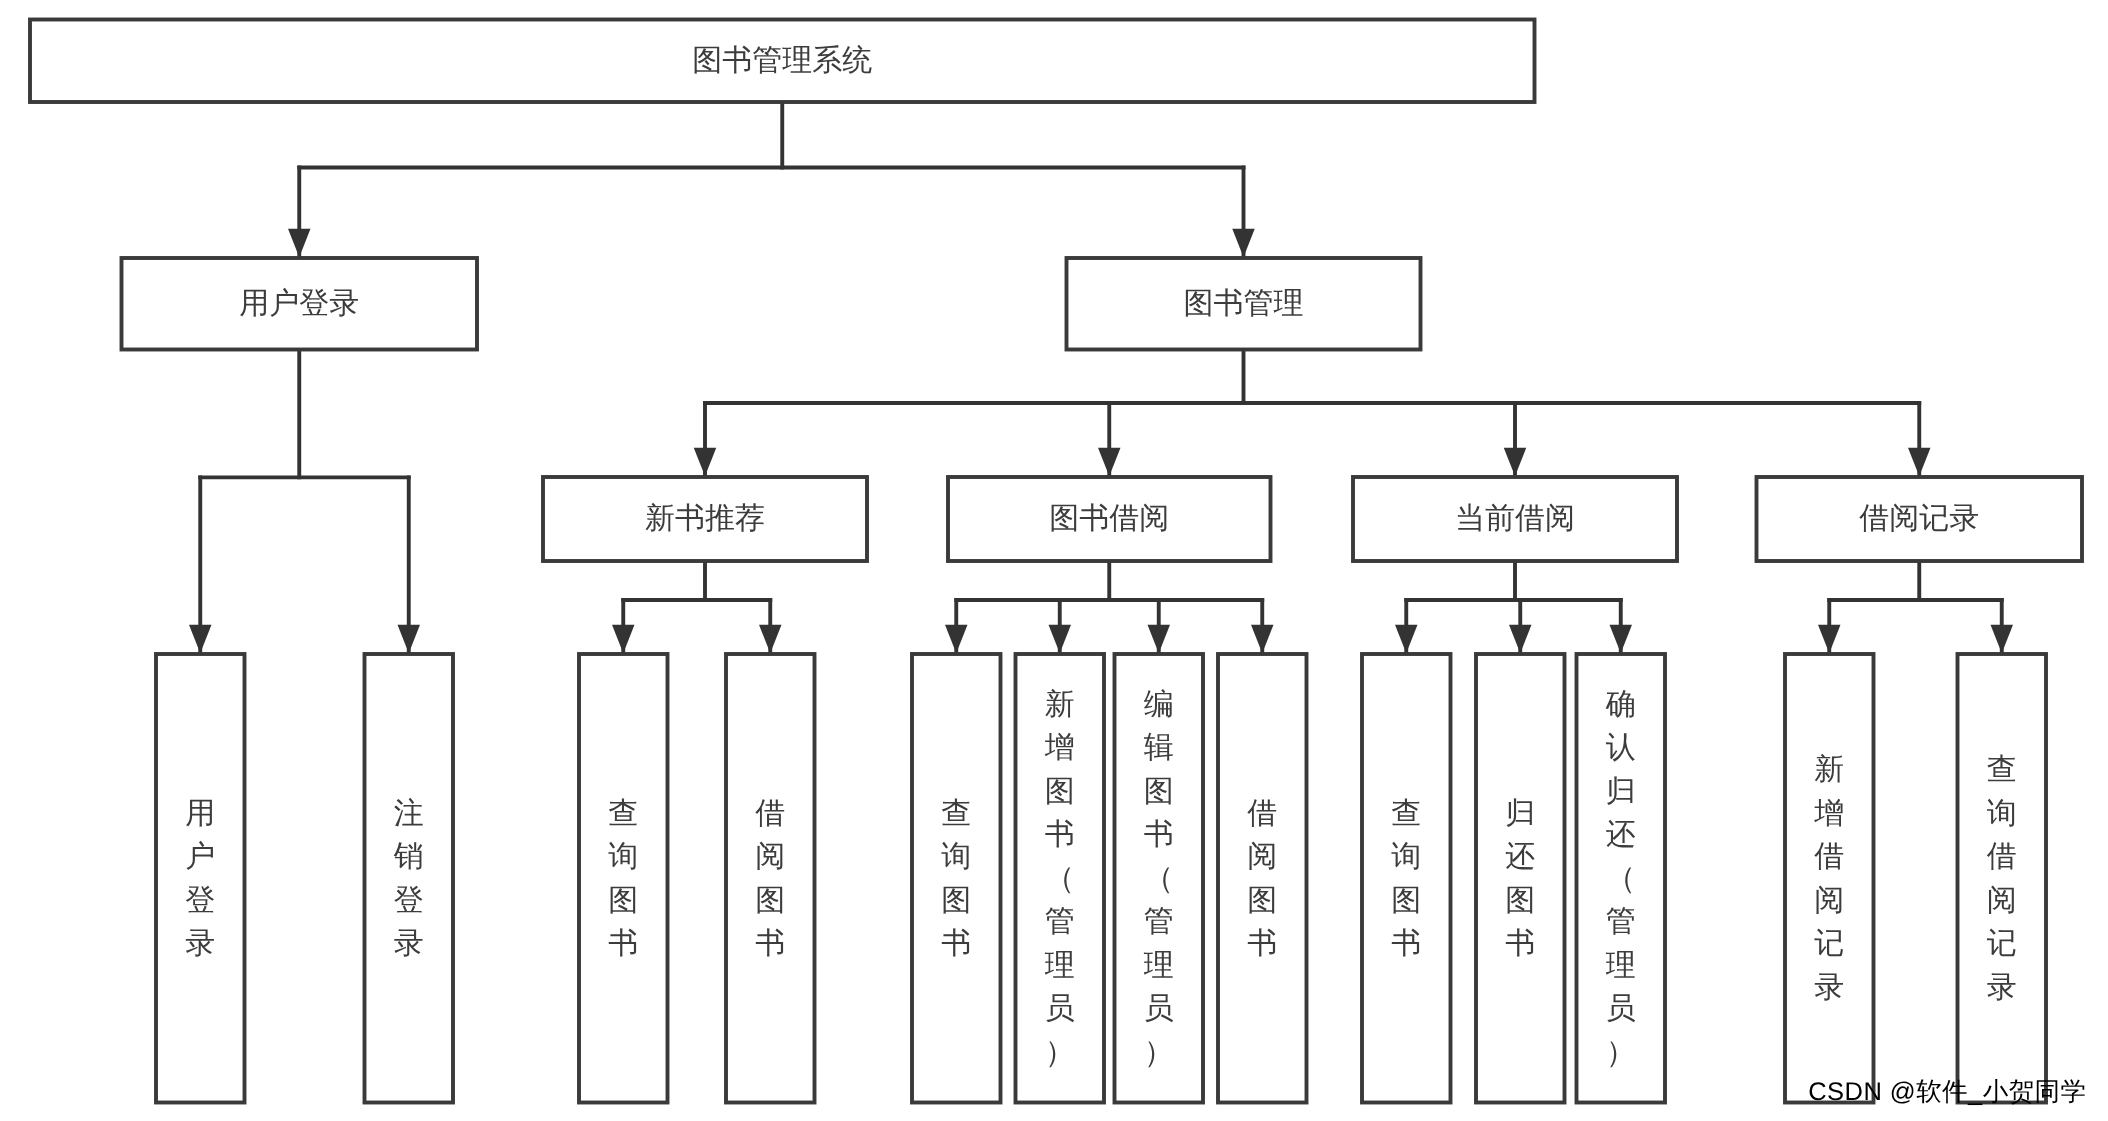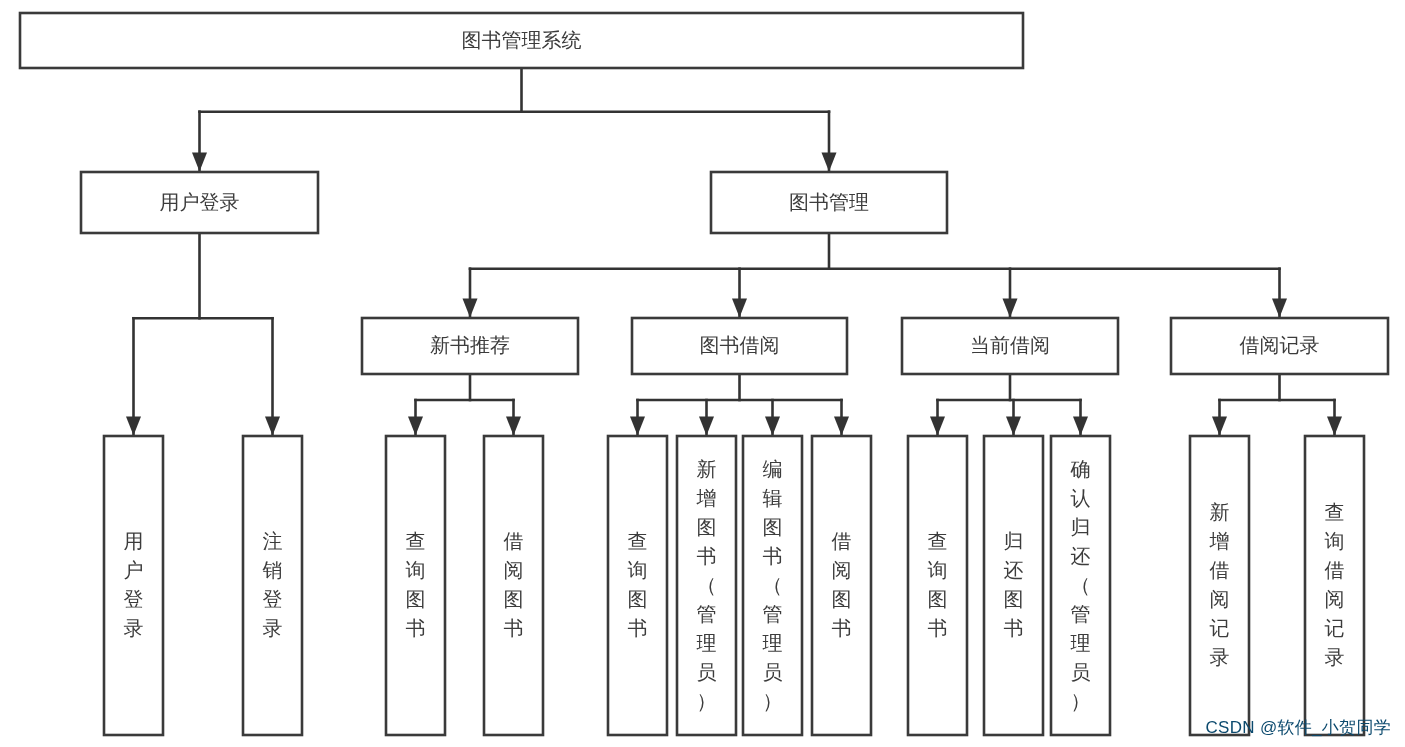--- a/index.html
+++ b/index.html
@@ -50,21 +50,21 @@
   .node-label-v {
     fill: #3c3c3c;
     font-family: "Liberation Sans", "DejaVu Sans", sans-serif;
     font-size: 20px;
     text-anchor: middle;
   }
   .watermark {
     position: absolute;
     right: 14px;
     bottom: 8px;
-    color: #0c4a6e;
+    color: #000000;
     font-size: 17px;
     font-family: "Liberation Sans", "DejaVu Sans", sans-serif;
     letter-spacing: 0.3px;
     white-space: nowrap;
     pointer-events: none;
   }
 </style>
 </head>
 <body>
 

